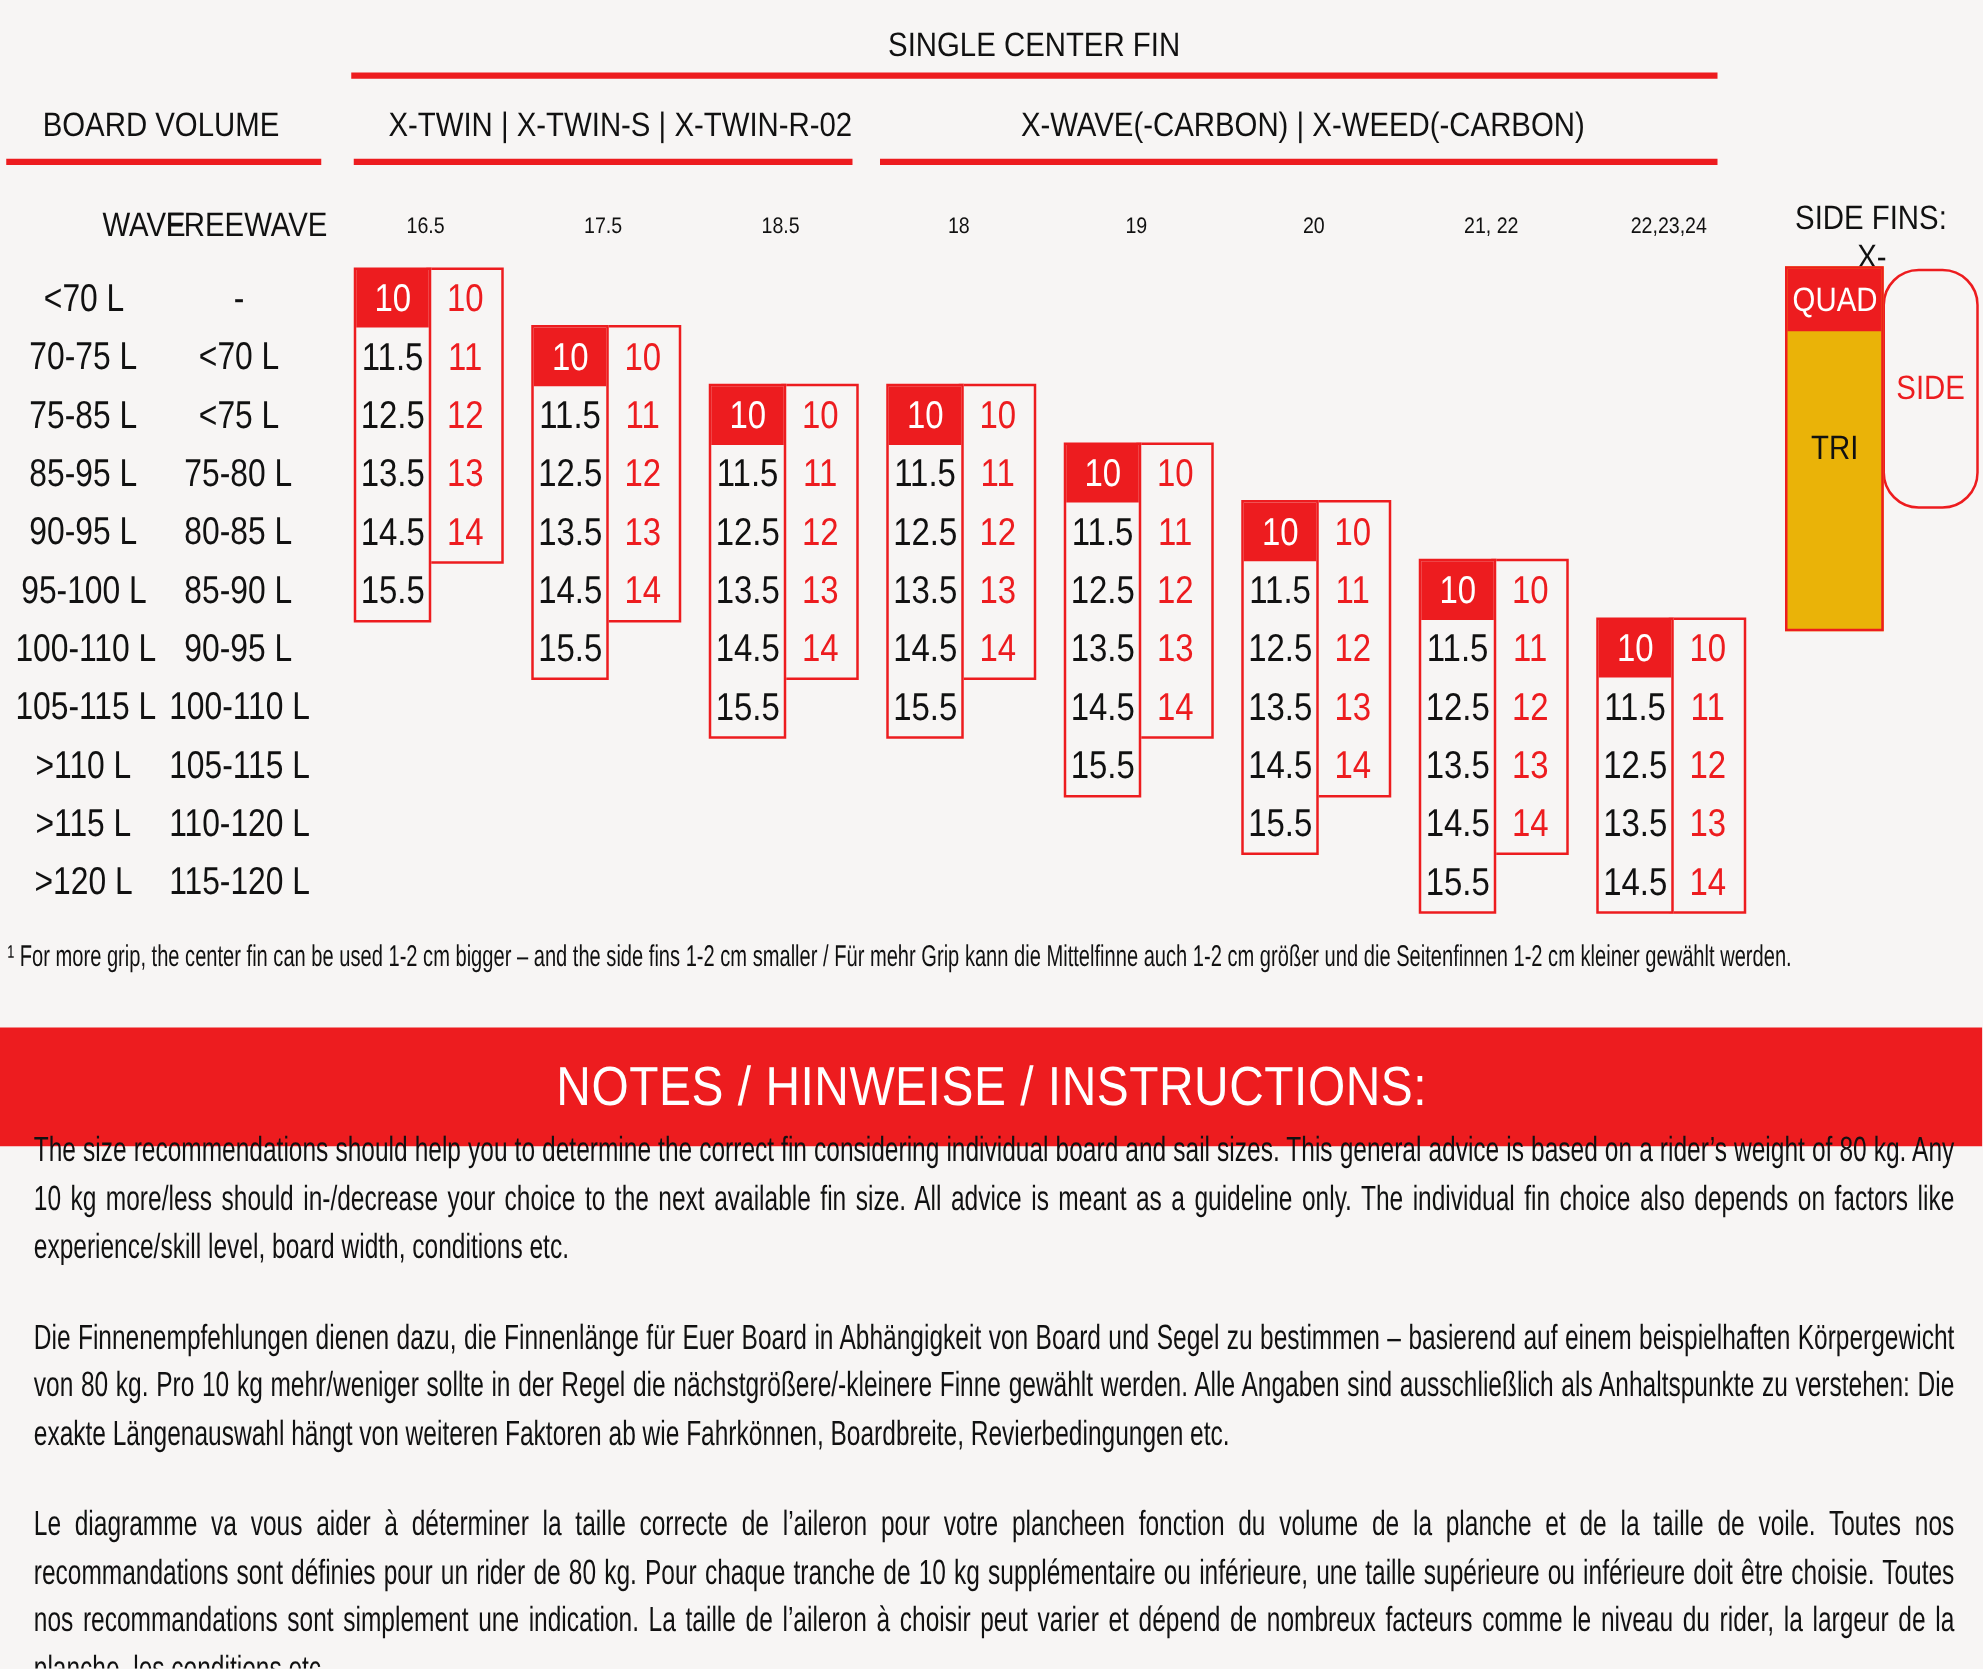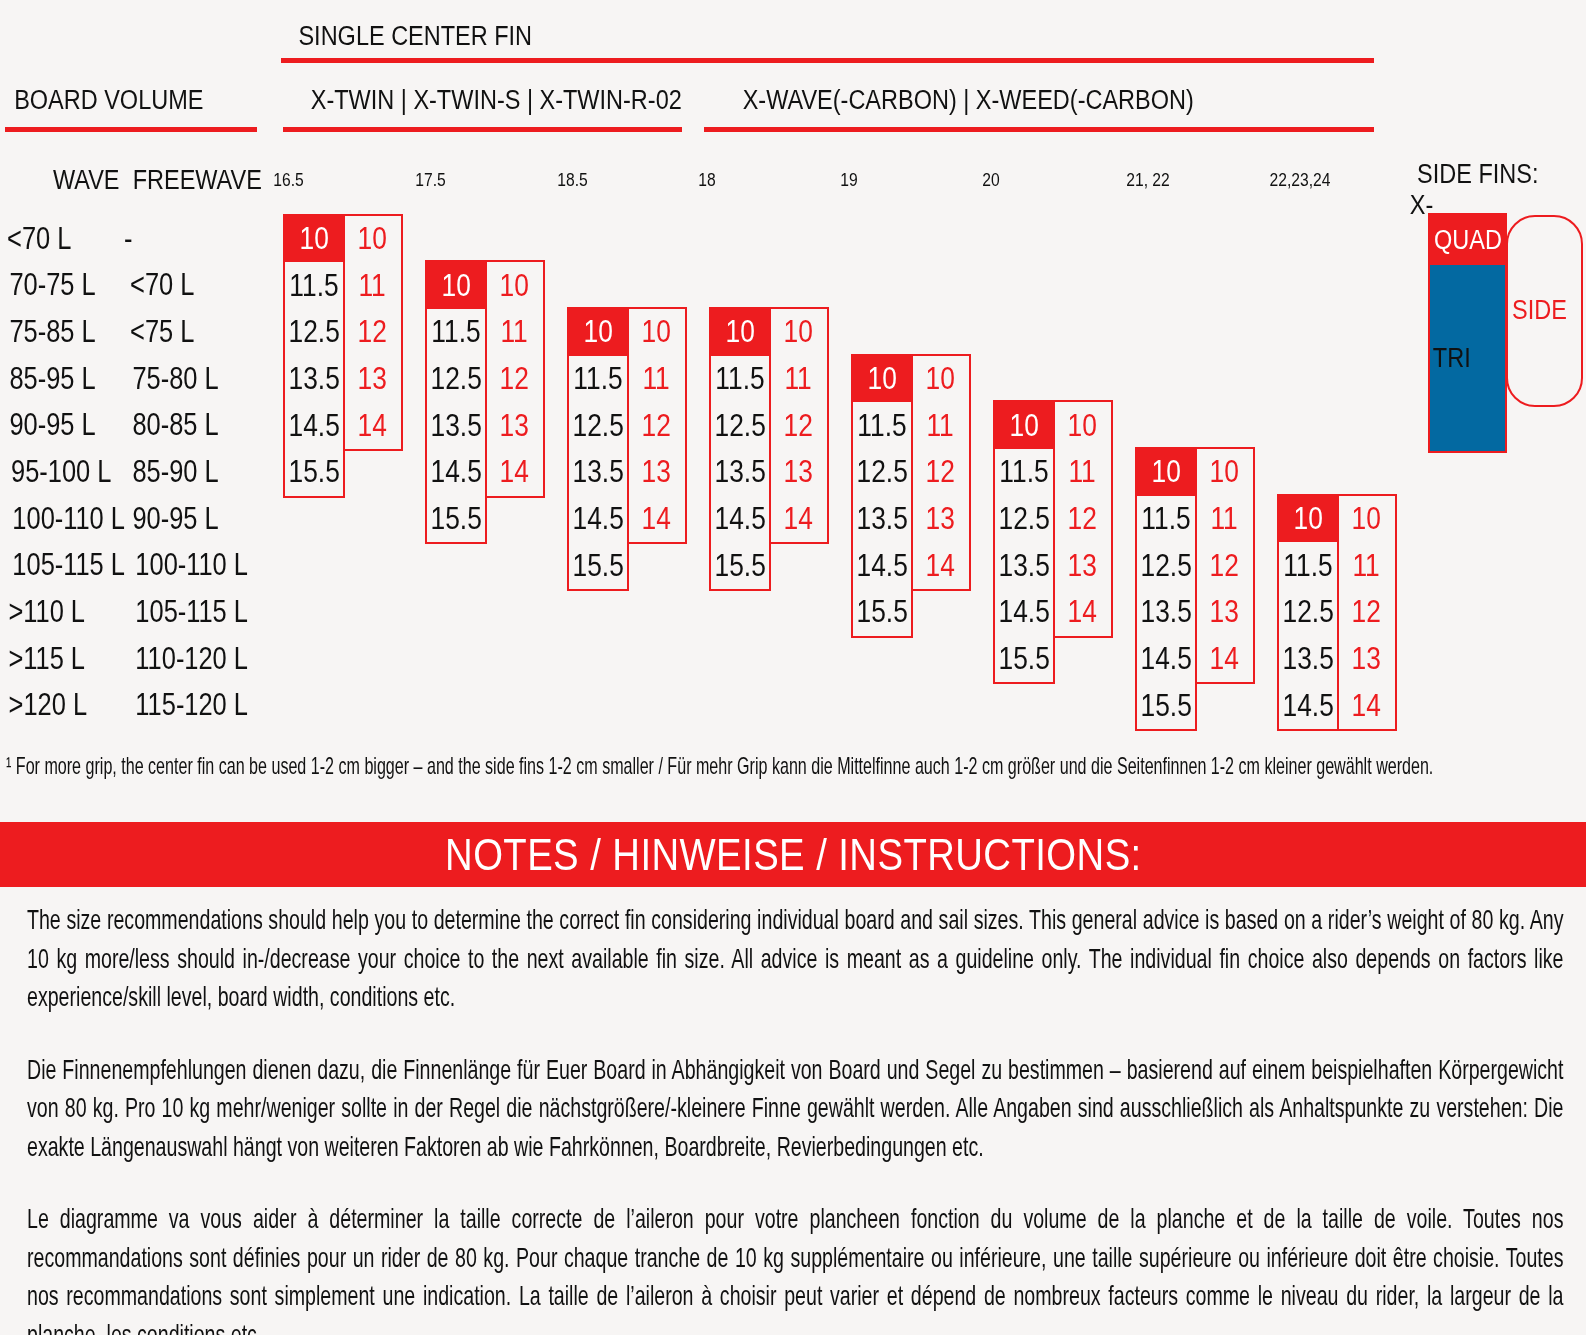--- a/index.html
+++ b/index.html
@@ -1,34 +1,34 @@
 <!DOCTYPE html>
 <html><head>
 <meta charset="utf-8">
 <style>
   html,body{margin:0;padding:0;}
   body{background:#f7f5f4;font-family:"Liberation Sans","DejaVu Sans",sans-serif;color:#111;}
   .page{position:relative;width:1586px;height:1335px;background:#f7f5f4;overflow:hidden;}
   .abs{position:absolute;}
-  .ctr{text-align:left;}
+  .ctr{text-align:center;}
   .hdr{font-size:27px;font-weight:400;color:#111;white-space:nowrap;line-height:32px;}
   .scale{display:inline-block;white-space:nowrap;}
   .sx87{transform:scaleX(.87);}
   .sx85{transform:scaleX(.85);}
   .sx82{transform:scaleX(.82);}
   .redline{position:absolute;height:5px;background:var(--red);}
   .vol{font-size:31px;line-height:46.67px;height:46.67px;}
   .colhdr{font-size:18px;line-height:32px;}
   .fin-box{position:absolute;border:2px solid var(--red);box-sizing:content-box;background:transparent;}
   .cell{height:46.67px;display:flex;align-items:center;justify-content:center;font-size:31px;}
   .cell.side{color:var(--red);}
   .cell.hot{background:var(--red);color:#fff;}
   .legend-box{position:absolute;border:2px solid var(--red);box-sizing:border-box;}
   .quad-hdr{height:50px;background:var(--red);color:#fff;display:flex;align-items:center;justify-content:center;font-size:27px;}
-  .banner{position:absolute;left:0;width:1586px;height:65px;background:var(--red);display:flex;align-items:center;justify-content:center;}
+  .banner{position:absolute;left:0;width:1586px;height:95px;background:var(--red);display:flex;align-items:center;justify-content:center;}
   .banner span{color:#fff;font-size:44px;letter-spacing:.5px;}
   .footnote{position:absolute;left:6px;top:752px;font-size:24px;white-space:nowrap;transform:scaleX(.67);transform-origin:0 0;color:#111;}
   .notes{position:absolute;left:27px;top:901px;width:1536px;}
   .para{font-size:28px;line-height:38.5px;text-align:justify;margin:0 0 34px 0;width:142.9%;transform:scaleX(.70);transform-origin:0 0;color:#111;}
 </style>
 </head>
 <body style="background: rgb(247, 245, 244);">
 
 <div class="page" style="--red: #ed1c1f;">
 
@@ -370,21 +370,21 @@
         </div>
       </div>
     </div>
 
   <div class="abs ctr hdr" style="left:1408px;top:158px;width:178px;"><span class="scale sx87">SIDE FINS:</span></div>
   <div class="abs ctr hdr" style="left:1408px;top:189px;width:178px;"><span class="scale sx87">X-</span></div>
 
   <div class="legend-box" style="left:1506px;top:215px;width:77px;height:192px;border-radius:29px;">
     <div class="abs ctr" style="left:0;top:78px;width:100%;font-size:27px;color:var(--red);"><span class="scale sx87">SIDE</span></div>
   </div>
-  <div class="legend-box" style="left:1428px;top:213px;width:79px;height:240px;background:#0369a1;">
+  <div class="legend-box" style="left:1428px;top:213px;width:79px;height:292px;background:#eab308;">
     <div class="quad-hdr">
         <span class="scale sx87">QUAD</span>
       </div>
     <div class="abs ctr" style="left:0;top:128px;width:100%;font-size:27px;color:#111;"><span class="scale sx87">TRI</span></div>
   </div>
 
   <div class="footnote">¹ For more grip, the center fin can be used 1-2 cm bigger – and the side fins 1-2 cm smaller / Für mehr Grip kann die Mittelfinne auch 1-2 cm größer und die Seitenfinnen 1-2 cm kleiner gewählt werden.</div>
 
   <div class="banner" style="top:822px;">
     <span class="scale sx87">NOTES / HINWEISE / INSTRUCTIONS:</span>

